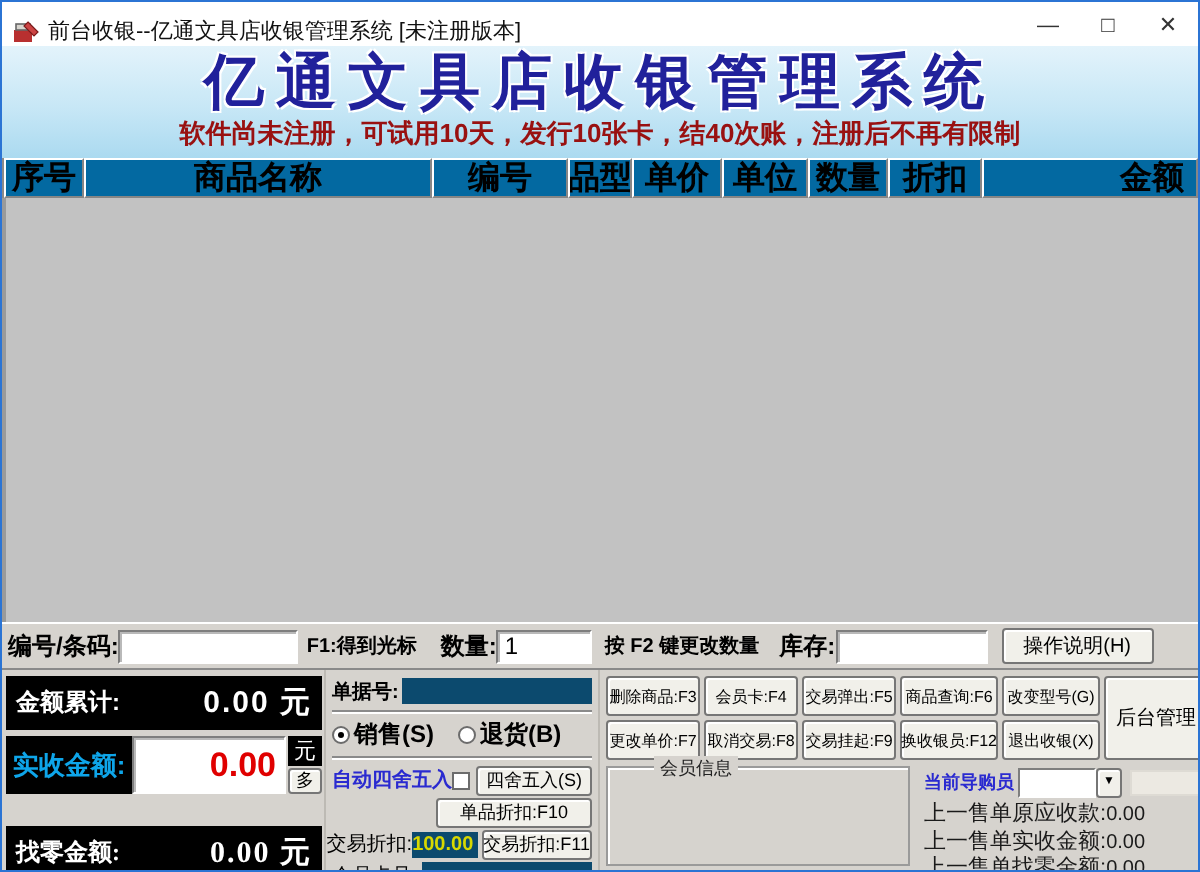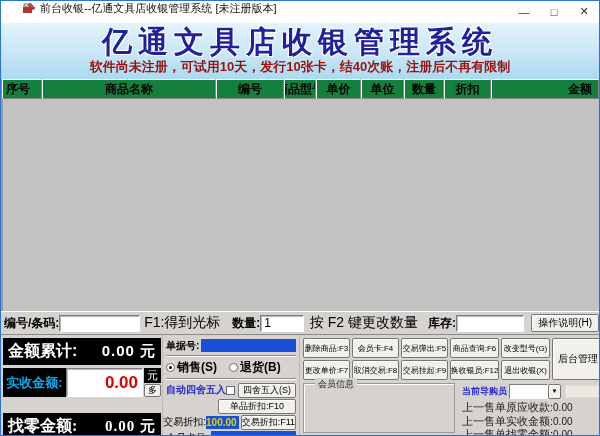--- a/index.html
+++ b/index.html
@@ -3,105 +3,105 @@
 <meta charset="utf-8">
 <style>
   * { margin:0; padding:0; box-sizing:border-box; }
   html,body { width:600px; height:436px; }
   body { font-family:"Liberation Sans","DejaVu Sans",sans-serif; font-size:12px; color:#000; }
 
   .win { width:600px; height:436px; border:1px solid #2b74d4; background:#d6d3ce;
          display:flex; flex-direction:column; overflow:hidden; }
 
   
-  .titlebar { height:22px; background:#fff; display:flex; align-items:flex-start; flex:0 0 auto;padding-left:16px; }
+  .titlebar { height:22px; background:#fff; display:flex; align-items:flex-end; flex:0 0 auto; }
   .app-icon { width:14px; height:14px; margin:0 4px 0 5px; flex:0 0 auto; }
   .title-text { font-size:11px; color:#111; white-space:nowrap; flex:1; }
   .winbtn { width:30px; height:21px; display:flex; align-items:center; justify-content:center;
             font-size:11px; color:#333; cursor:default; }
 
   
   .banner { height:56px; flex:0 0 auto; background:linear-gradient(#e3f3fb,#c7e7f6 55%,#abdaf0);
             display:flex; flex-direction:column; align-items:center; justify-content:center; }
   .banner-title { font-size:30px; font-weight:bold; letter-spacing:6px; color:#21219b;
                   text-shadow:1px 1px 0 #fff,-1px -1px 0 #fff,1px -1px 0 #fff,-1px 1px 0 #fff;
                   line-height:32px; white-space:nowrap; }
   .banner-notice { font-size:13px; font-weight:bold; color:#991111; line-height:18px; white-space:nowrap; }
 
   
   .grid-head { height:20px; flex:0 0 auto; display:flex; border-left:1px solid #8a8a8a; }
-  .gh-cell { background:#15803d; border-top:1px solid #fff; border-left:1px solid #fff;
+  .gh-cell { background:#0369a1; border-top:1px solid #fff; border-left:1px solid #fff;
              border-right:1px solid #868686; border-bottom:1px solid #868686;
-             font-weight:bold; font-size:12px; display:flex; align-items:center;
+             font-weight:bold; font-size:16px; display:flex; align-items:center;
              justify-content:center; overflow:hidden; white-space:nowrap; }
   .gh-cell.left { justify-content:flex-start; padding-left:3px; }
   .gh-cell.right { justify-content:flex-end; padding-right:6px; }
 
   .grid-body { flex:1 1 auto; background:#c2c2c2; border-left:2px solid #9a9a9a; }
 
   
   .entrybar { height:23px; flex:0 0 auto; background:#d6d3ce; border-top:1px solid #fff;
               display:flex; align-items:center; overflow:hidden; white-space:nowrap; }
   .sunken { background:#fff; border:1px solid; border-color:#7e7e7e #ffffff #ffffff #7e7e7e;
             box-shadow:inset 1px 1px 0 #b9b9b9; }
   .eb-label { font-weight:bold; font-size:12px; }
-  .eb-hint { font-size:14px; font-weight:normal; }
+  .eb-hint { font-size:10px; font-weight:bold; }
   .eb-input { height:17px; font-size:12px; padding:0 3px; display:flex; align-items:center; }
 
   .xbtn { background:#f1f0ea; border:1px solid #767676; border-radius:2px;
           box-shadow:inset 1px 1px 0 #ffffff; display:flex; align-items:center;
           justify-content:center; white-space:nowrap; cursor:default; color:#000; }
 
   
   .bottom { height:101px; flex:0 0 auto; display:flex; border-top:1px solid #8a8a8a;
             background:#d6d3ce; }
 
   
   .col-left { width:161px; flex:0 0 auto; padding:3px 1px 0 2px; }
   .blackline { background:#000; color:#fff; height:27px; display:flex; align-items:center;
                justify-content:space-between; padding:0 5px; }
-  .blackline .bl-label { font-size:16px; font-weight:bold; }
+  .blackline .bl-label { font-size:12px; font-weight:bold; }
   .blackline .bl-value { font-size:15px; font-weight:bold; letter-spacing:1px; }
   .recv-row { margin-top:3px; display:flex; height:29px; }
   .recv-label { background:#000; color:#0ea5e9; width:63px; font-size:13px; font-weight:bold;
                 display:flex; align-items:center; justify-content:center; }
   .recv-input { flex:1; display:flex; align-items:center; justify-content:flex-end;
                 font-size:17px; font-weight:bold; color:#e00000; padding-right:4px; }
   .recv-side { width:17px; display:flex; flex-direction:column; margin-left:1px; }
   .yuan-box { background:#000; color:#fff; font-size:11px; height:15px; display:flex;
               align-items:center; justify-content:center; }
   .more-btn { height:13px; font-size:9px; margin-top:1px; }
   .changeline { margin-top:16px;font-family:Liberation Serif, serif; }
 
   
   .col-mid { width:137px; flex:0 0 auto; padding:3px 3px 0 3px; border-left:1px solid #bdbab4; }
   .mid-row { display:flex; align-items:center;justify-content:flex-end; }
   .mid-label { font-size:10px; white-space:nowrap; }
-  .blackbox { background:#1d4ed8; height:13px; }
+  .blackbox { background:#0c4a6e; height:13px; }
   .sep { border-top:1px solid #8a8a8a; border-bottom:1px solid #fff; margin:2px 0; }
   .radio-row { height:17px; display:flex; align-items:center; font-weight:bold; font-size:12px; }
   .rad { width:9px; height:9px; border-radius:50%; background:#fff; border:1px solid #6c6c6c;
          display:inline-block; margin-right:2px; flex:0 0 auto; }
   .rad.on { position:relative; }
   .rad.on::after { content:""; position:absolute; left:2px; top:2px; width:3px; height:3px;
                    background:#000; border-radius:50%; }
   .blue { color:#2a2ad0; font-weight:bold; }
   .chk { width:9px; height:9px; background:#fff; border:1px solid #6c6c6c; display:inline-block; }
   .mini-btn { font-size:9px; height:15px; }
 
   
   .col-right { flex:1; padding:3px 1px 0 3px; border-left:1px solid #bdbab4; }
   .fn-grid { display:grid; grid-template-columns:47px 47px 47px 49px 49px 52px;
              grid-template-rows:20px 20px; gap:2px; }
   .fn-btn { font-size:8px; padding:0; }
   .backoffice { grid-column:6; grid-row:1 / 3; font-size:10px; }
   .lower { display:flex; margin-top:3px; }
   .groupbox { width:152px; height:50px; border:1px solid #9a9a9a; box-shadow:1px 1px 0 #fff inset;
               position:relative; flex:0 0 auto; }
-  .gb-legend { position:absolute; top:-6px; left:11px; background:#d6d3ce; font-size:9px;
+  .gb-legend { position:absolute; top:-6px; left:23px; background:#d6d3ce; font-size:9px;
                padding:0 3px; color:#222; }
   .lower-right { flex:1; padding-left:7px; }
   .guide-row { display:flex; align-items:center; height:16px; }
   .guide-label { font-size:9px; }
   .combo { width:52px; height:15px; display:flex; margin-left:2px; }
   .combo-value { flex:1; background:#fff; border:1px solid; border-color:#7e7e7e #fff #fff #7e7e7e; }
   .combo-btn { width:13px; font-size:6px; }
   .guide-strip { flex:1; height:13px; background:#ece9e2; border:1px solid #dedbd4; margin-left:4px; }
   .lastsale { margin-top:2px; }
   .ls-line { font-size:11px; line-height:12.5px; color:#1a1a1a; white-space:nowrap; display:flex; }

